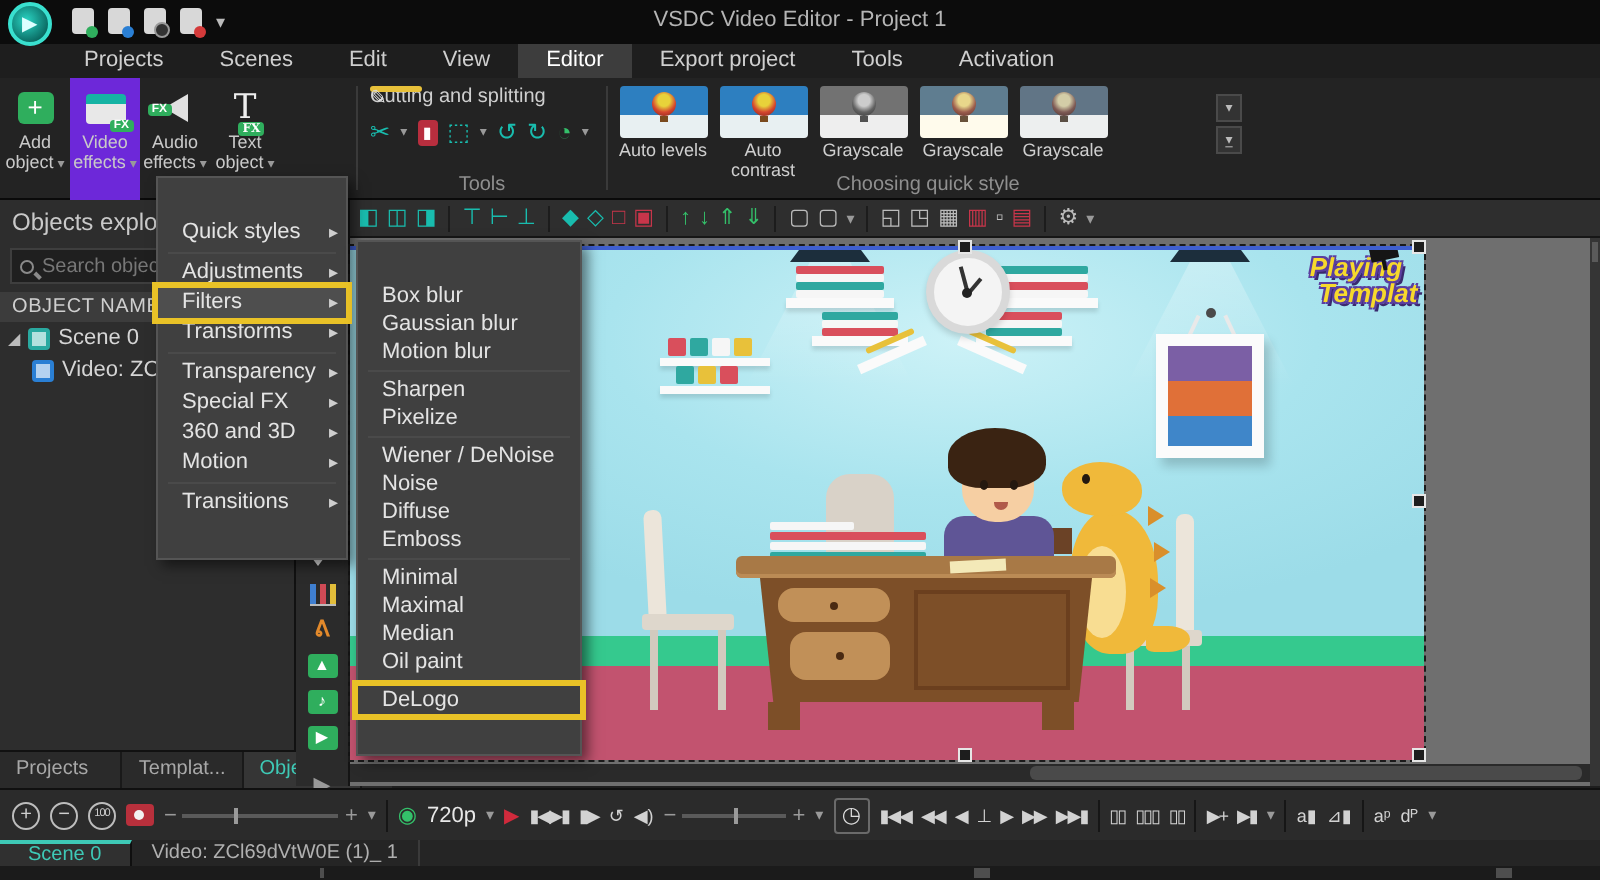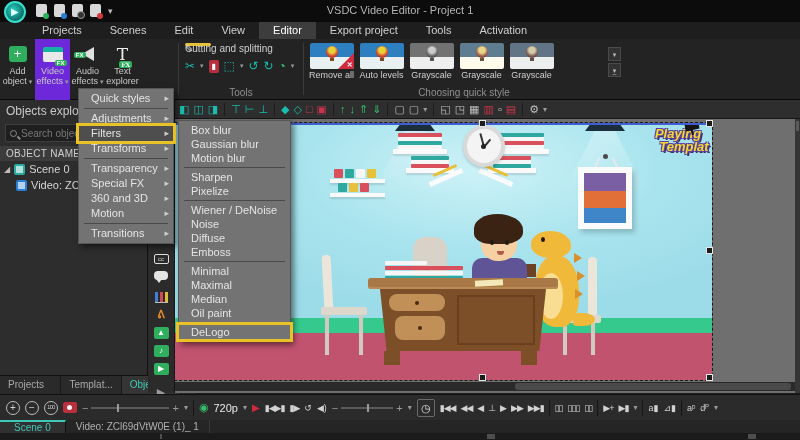--- a/index.html
+++ b/index.html
@@ -167,21 +167,21 @@
   .desk .kn1 { position:absolute; left:240px; top:178px; width:4px; height:4px; border-radius:50%; background:#4a2a12; }
   .desk .kn2 { position:absolute; left:243px; top:203px; width:4px; height:4px; border-radius:50%; background:#4a2a12; }
   .desk .panel { position:absolute; left:282px; top:172px; width:78px; height:50px; border:2px solid #6b3f1e; }
   .desk .legL { position:absolute; left:209px; top:228px; width:16px; height:14px; background:#7d4f28; }
   .desk .legR { position:absolute; left:346px; top:228px; width:16px; height:14px; background:#7d4f28; }
   .paper { position:absolute; left:300px; top:157px; width:28px; height:6px; background:#f3e9b8; transform:rotate(-3deg); }
   .dstack { position:absolute; display:flex; flex-direction:column; gap:1px; }
   .dstack i { height:4px; border-radius:1px; }
 
   
-  .menu { position:absolute; background:#737373; border:1px solid #555; box-shadow:3px 3px 6px rgba(0,0,0,.5); z-index:50; padding:2px 0; }
+  .menu { position:absolute; background:#404040; border:1px solid #555; box-shadow:3px 3px 6px rgba(0,0,0,.5); z-index:50; padding:20px 0; }
   .menu1 { left:78px; top:88px; width:96px; }
   .menu2 { left:178px; top:120px; width:113px; }
   .mrow { height:15px; line-height:15px; padding:0 6px 0 12px; color:#e4e4e4; font-size:11px; position:relative; white-space:nowrap; }
   .mrow .sub { position:absolute; right:4px; top:0; color:#cfcfcf; font-size:9px; }
   .mrow.hov { background:#4e4e4e; }
   .mrow.hl { outline:3px solid #e9c227; outline-offset:0px; z-index:60; }
   .msep { height:1px; background:#4a4a4a; margin:2px 5px; }
   .menu2 .mrow { height:14px; line-height:14px; }
 
   
@@ -259,21 +259,21 @@
             </span>
           </div>
         <div class="rlabel">Audio
 effects</div>
       </div>
       <div class="rbtn">
         <div class="ric">
             <span class="textic">T<span class="fxbadge">FX</span></span>
           </div>
         <div class="rlabel">Text
-explorer</div>
+object</div>
       </div>
     </div>
     <div class="rsep" style="left:178px;"></div>
     <div class="rtools">
       <div class="thead"><span class="pencil">✎ </span><span>Cutting and splitting</span></div>
       <div class="ticons">
         <span class="ti teal">✂</span>
           <span class="tcaret">▾</span>
         <span class="razor">▮</span>
         <span class="ti teal">⬚</span>
@@ -282,29 +282,26 @@
         <span class="ti teal">↻</span>
         <span class="ti greenic">◔</span>
           <span class="tcaret">▾</span>
       </div>
       <div class="glabel">Tools</div>
     </div>
     <div class="rsep" style="left:303px;"></div>
     <div class="rquick">
       <div class="thumbs">
         <div class="thumb">
-          <div class="tart">
-              <span class="rx"></span>
-              <span class="rxm">✕</span>
-            </div>
-          <div class="tlabel">Remove all</div>
+          <div class="tart"></div>
+          <div class="tlabel">Auto levels</div>
         </div>
         <div class="thumb">
           <div class="tart"></div>
-          <div class="tlabel">Auto levels</div>
+          <div class="tlabel">Auto contrast</div>
         </div>
         <div class="thumb">
           <div class="tart gray1"></div>
           <div class="tlabel">Grayscale</div>
         </div>
         <div class="thumb">
           <div class="tart gray2"></div>
           <div class="tlabel">Grayscale</div>
         </div>
         <div class="thumb">

